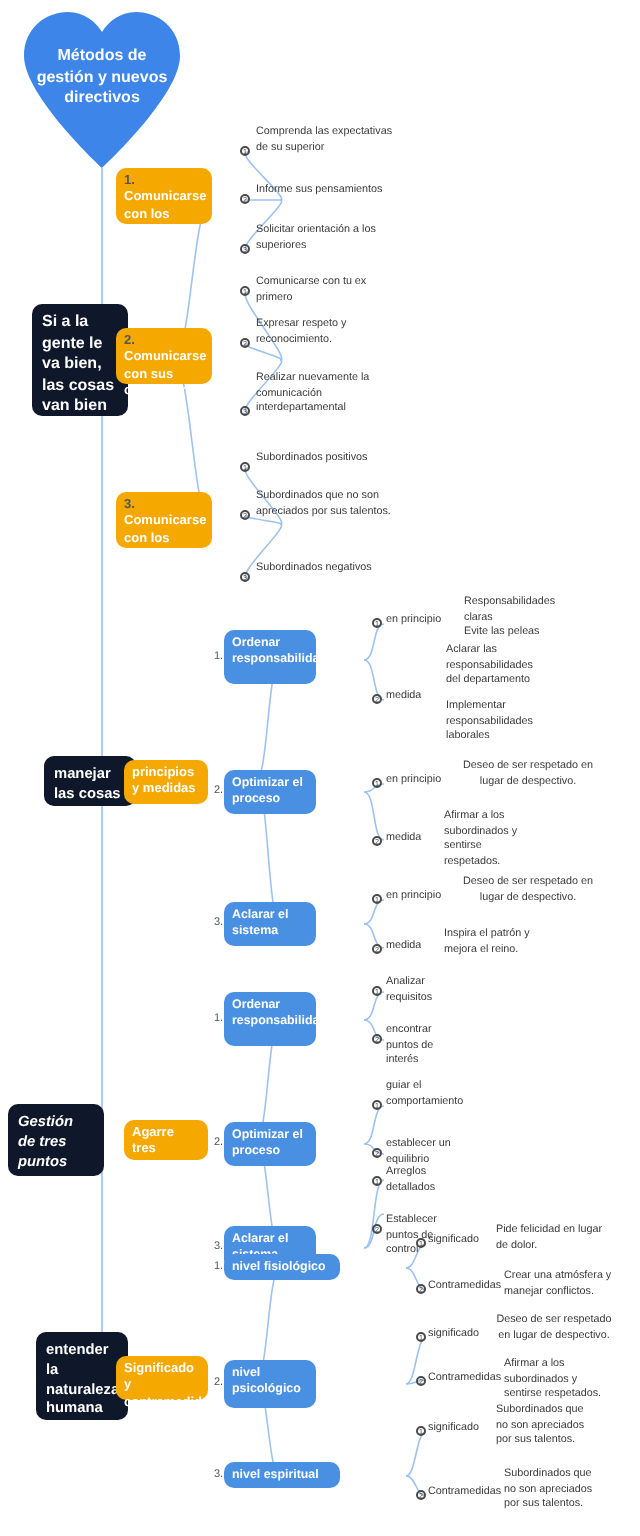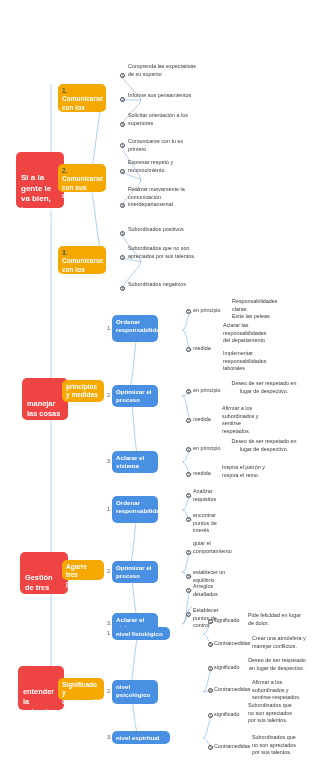--- a/index.html
+++ b/index.html
@@ -18,22 +18,22 @@
     color:#ffffff;font-size:8px;font-weight:bold;line-height:1.35;
     z-index:5;
   }
   .root .heart-shape{
     position:absolute;left:0;top:0;width:86px;height:80px;
   }
   .root .label{position:relative;z-index:2;padding:0 6px;margin-top:-10px;}
 
   
   .b1{
-    position:absolute;background:#ef4444;border-radius:5px;color:#fff;
-    font-size:8px;font-weight:bold;line-height:1.32;padding:21px 5px;
+    position:absolute;background:#0f172a;border-radius:5px;color:#fff;
+    font-size:8px;font-weight:bold;line-height:1.32;padding:4px 5px;
     box-sizing:border-box;z-index:4;
   }
 
   
   .b2{
     position:absolute;background:#f5a800;border-radius:5px;color:#fff;
     font-size:6.5px;font-weight:bold;line-height:1.3;padding:3px 4px;
     box-sizing:border-box;z-index:4;
   }
 
@@ -119,20 +119,26 @@
 
       <path d="M203,634 C208,634 208,622 213,622"></path>
       <path d="M203,634 C208,634 208,645 213,645"></path>
       <path d="M203,692 C208,692 208,669 213,669"></path>
       <path d="M203,692 C208,692 208,690 213,690"></path>
       <path d="M203,738 C208,738 208,716 213,716"></path>
       <path d="M203,738 C208,738 208,748 213,748"></path>
     </g>
   </svg>
 
+  <div class="root">
+    <svg class="heart-shape" viewBox="0 0 86 80">
+      <path d="M43,80 C43,80 4,44 4,24 C4,10 15,2 26,2 C34,2 40,7 43,12 C46,7 52,2 60,2 C71,2 82,10 82,24 C82,44 43,80 43,80 Z" fill="#3d85e8"></path>
+    </svg>
+    <span class="label">Métodos de gestión y nuevos directivos</span>
+  </div>
 
   <div class="b1" style="left:16px;top:152px;width:48px;height:56px;">
     <span>Si a la gente le va bien, las cosas van bien</span>
   </div>
 
   <div class="b2" style="left:58px;top:84px;width:48px;height:28px;">
     <span style="color:#555;">1.</span>
     <span>Comunicarse con los superiores</span>
   </div>
   <div class="b2" style="left:58px;top:164px;width:48px;height:28px;">
@@ -201,21 +207,21 @@
   <div class="lbl" style="left:193px;top:416px;">medida</div>
   <div class="leaf" style="left:222px;top:405px;width:48px;">Afirmar a los subordinados y sentirse respetados.</div>
 
   <div class="bullet" style="left:186px;top:447px;">1</div>
   <div class="lbl" style="left:193px;top:445px;">en principio</div>
   <div class="leaf center" style="left:226px;top:438px;width:76px;">Deseo de ser respetado en lugar de despectivo.</div>
   <div class="bullet" style="left:186px;top:472px;">2</div>
   <div class="lbl" style="left:193px;top:470px;">medida</div>
   <div class="leaf" style="left:222px;top:464px;width:58px;">Inspira el patrón y mejora el reino.</div>
 
-  <div class="b1" style="left:20px;top:552px;width:48px;height:36px;font-size:7.4px;">
+  <div class="b1" style="left:4px;top:552px;width:48px;height:36px;font-size:7.4px;font-style:italic;">
     <span>Gestión de tres puntos</span>
   </div>
   <div class="b2" style="left:62px;top:560px;width:42px;height:20px;">
     <span>Agarre tres puntos</span>
   </div>
 
   <div class="b3" style="left:112px;top:496px;width:46px;height:27px;">
     <span class="num">1.</span>
     <span>Ordenar responsabilidades</span>
   </div>

